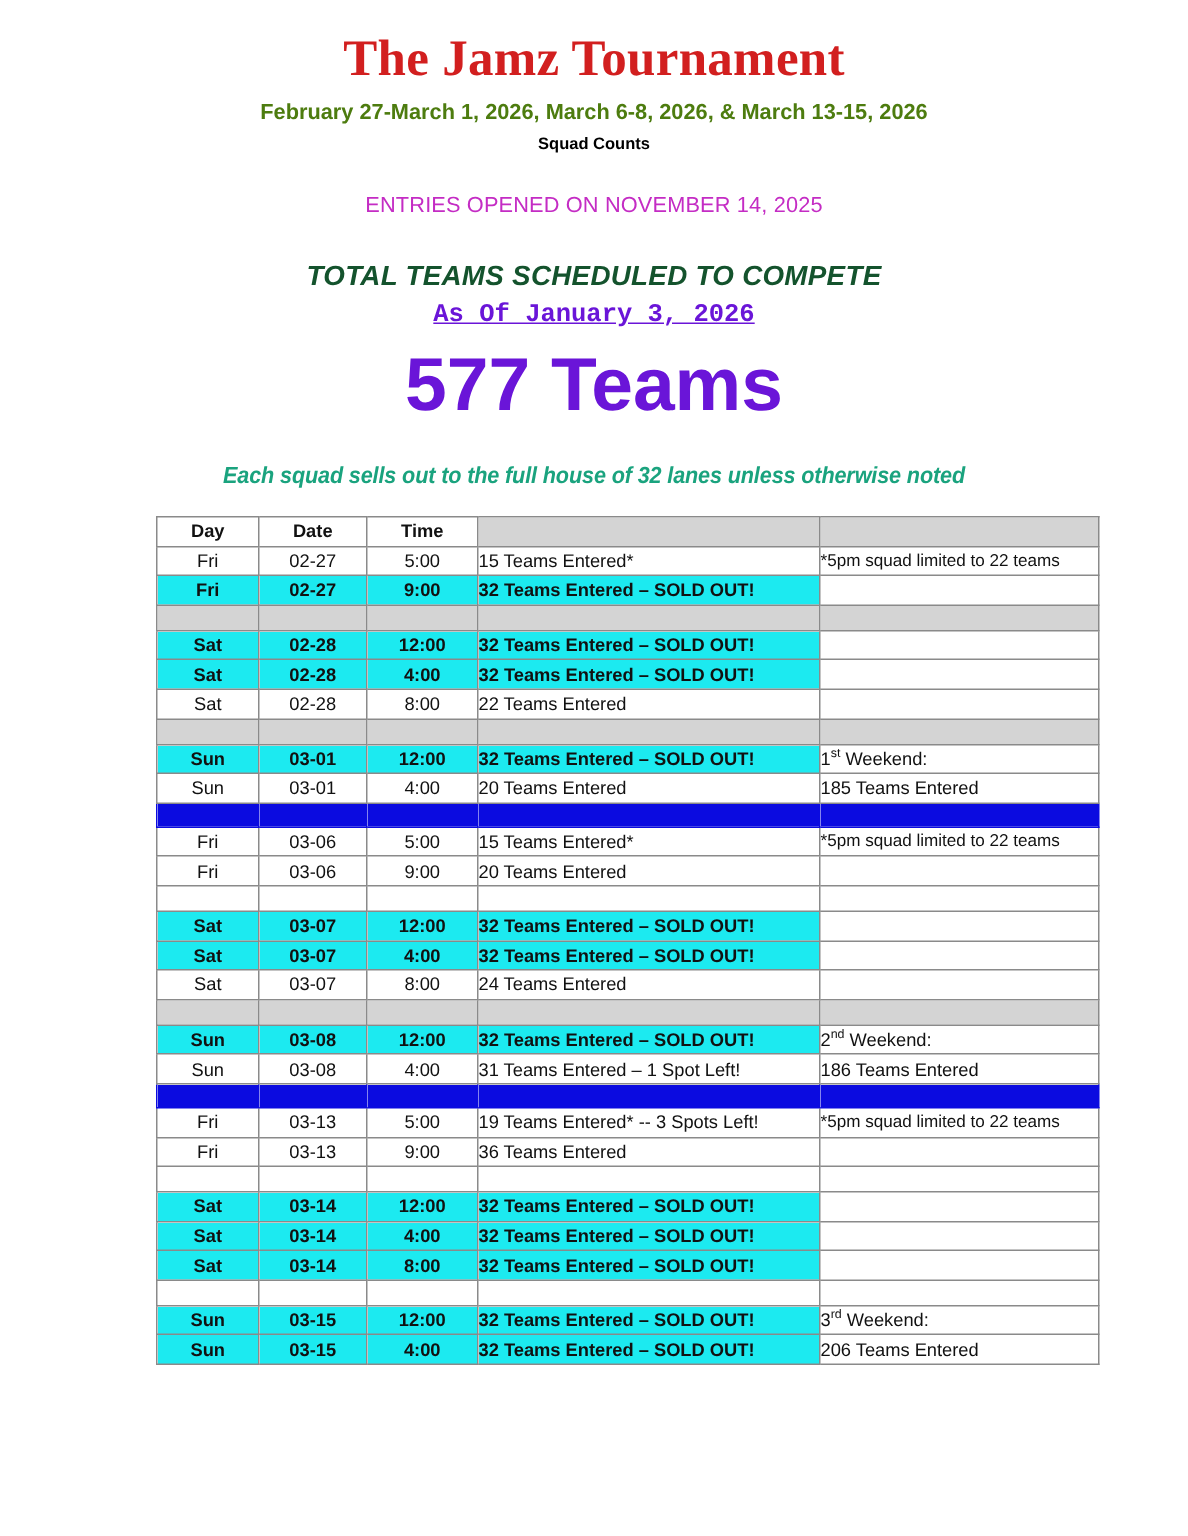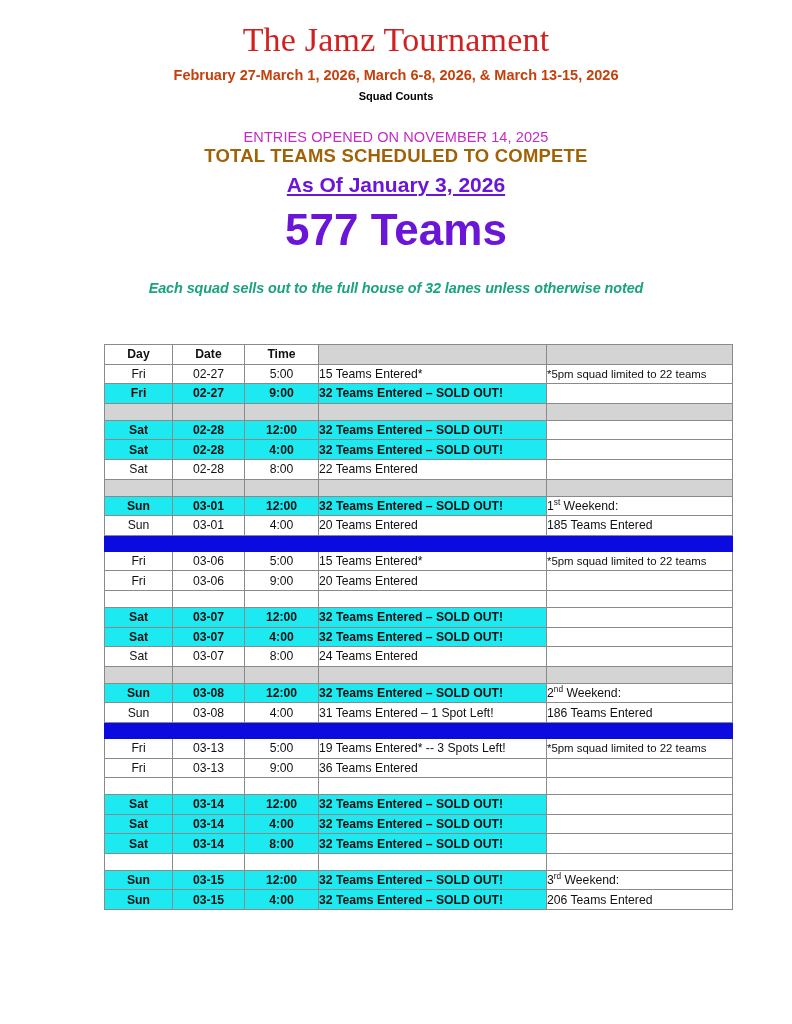--- a/index.html
+++ b/index.html
@@ -22,31 +22,31 @@
     background: #ffffff;
   }
 
   
   .header {
     text-align: center;
     padding-top: 22px;
   }
   .title-main {
     font-family: "Liberation Serif", serif;
-    font-weight: normal;
+    font-weight: bold;
     font-size: 34px;
     color: #D21F1F;
     line-height: 1.08;
     letter-spacing: 0.2px;
   }
   .title-dates {
     font-family: "Liberation Sans", sans-serif;
     font-weight: bold;
     font-size: 14.5px;
-    color: #c2410c;
+    color: #4d7c0f;
     margin-top: 8px;
     line-height: 1.2;
   }
   .title-squad {
     font-family: "Liberation Sans", sans-serif;
     font-weight: bold;
     font-size: 11px;
     color: #000000;
     margin-top: 6px;
   }
@@ -55,35 +55,37 @@
     font-weight: normal;
     font-size: 14.5px;
     color: #C42CC4;
     margin-top: 27px;
     letter-spacing: 0.1px;
   }
   .total-teams {
     font-family: "Liberation Sans", sans-serif;
     font-weight: bold;
     font-size: 18.5px;
-    color: #a16207;
+    color: #14532d;
+    margin-top: 28px;
     letter-spacing: 0.2px;
+    font-style: italic;
   }
   .as-of {
-    font-family: Liberation Sans, sans-serif;
-    font-weight: bold;
-    font-size: 21px;
+    font-family: Liberation Mono, monospace;
+    font-weight: bold;
+    font-size: 17px;
     color: #6A15D8;
     text-decoration: underline;
     margin-top: 6px;
   }
   .teams-count {
     font-family: "Liberation Sans", sans-serif;
     font-weight: bold;
-    font-size: 44px;
+    font-size: 50px;
     color: #6A15D8;
     margin-top: 10px;
     line-height: 1.05;
   }
   .sells-out {
     font-family: "Liberation Sans", sans-serif;
     font-weight: bold;
     font-style: italic;
     font-size: 15.5px;
     color: #1AA37E;

